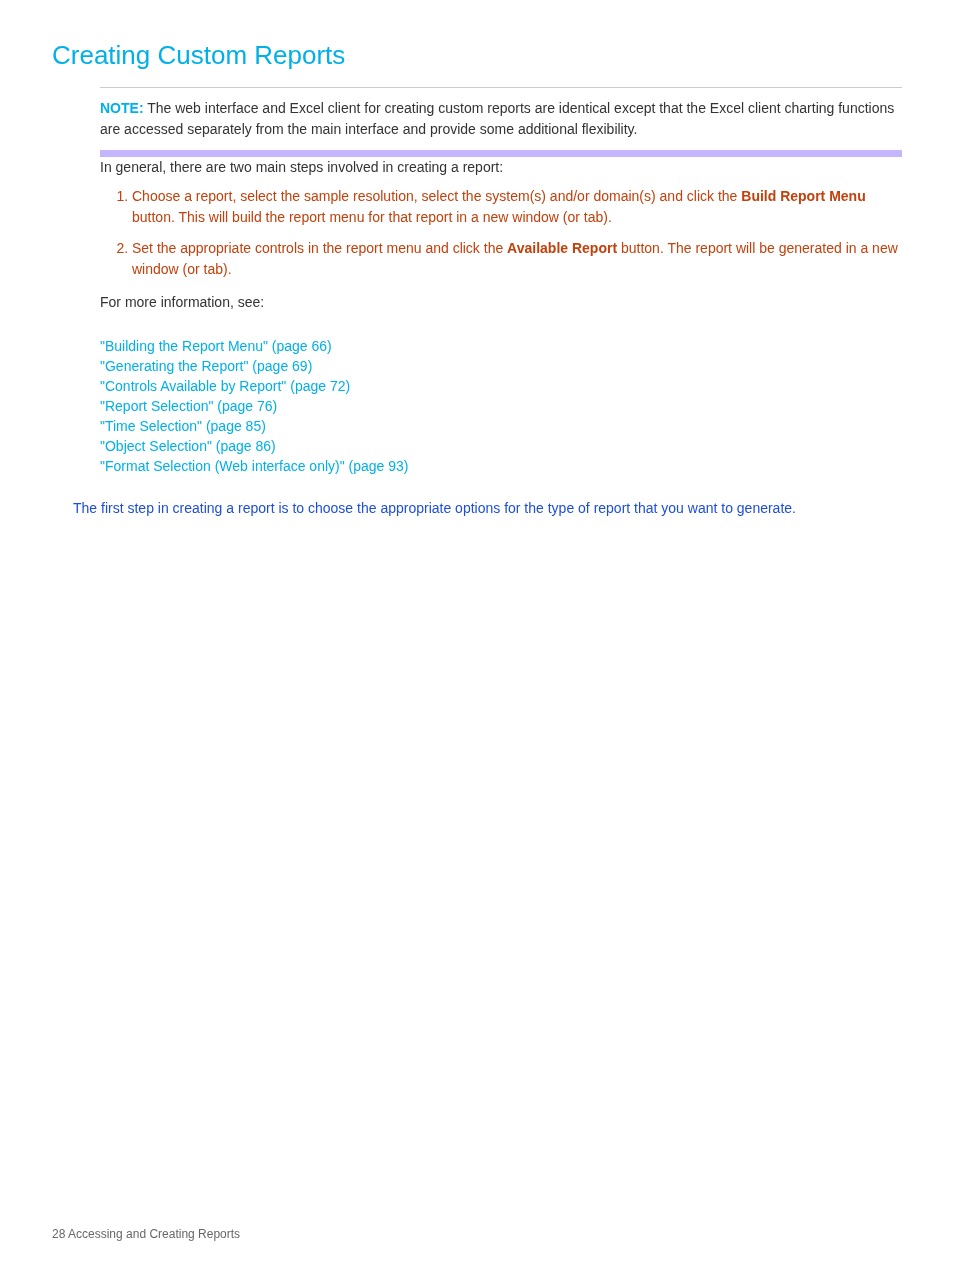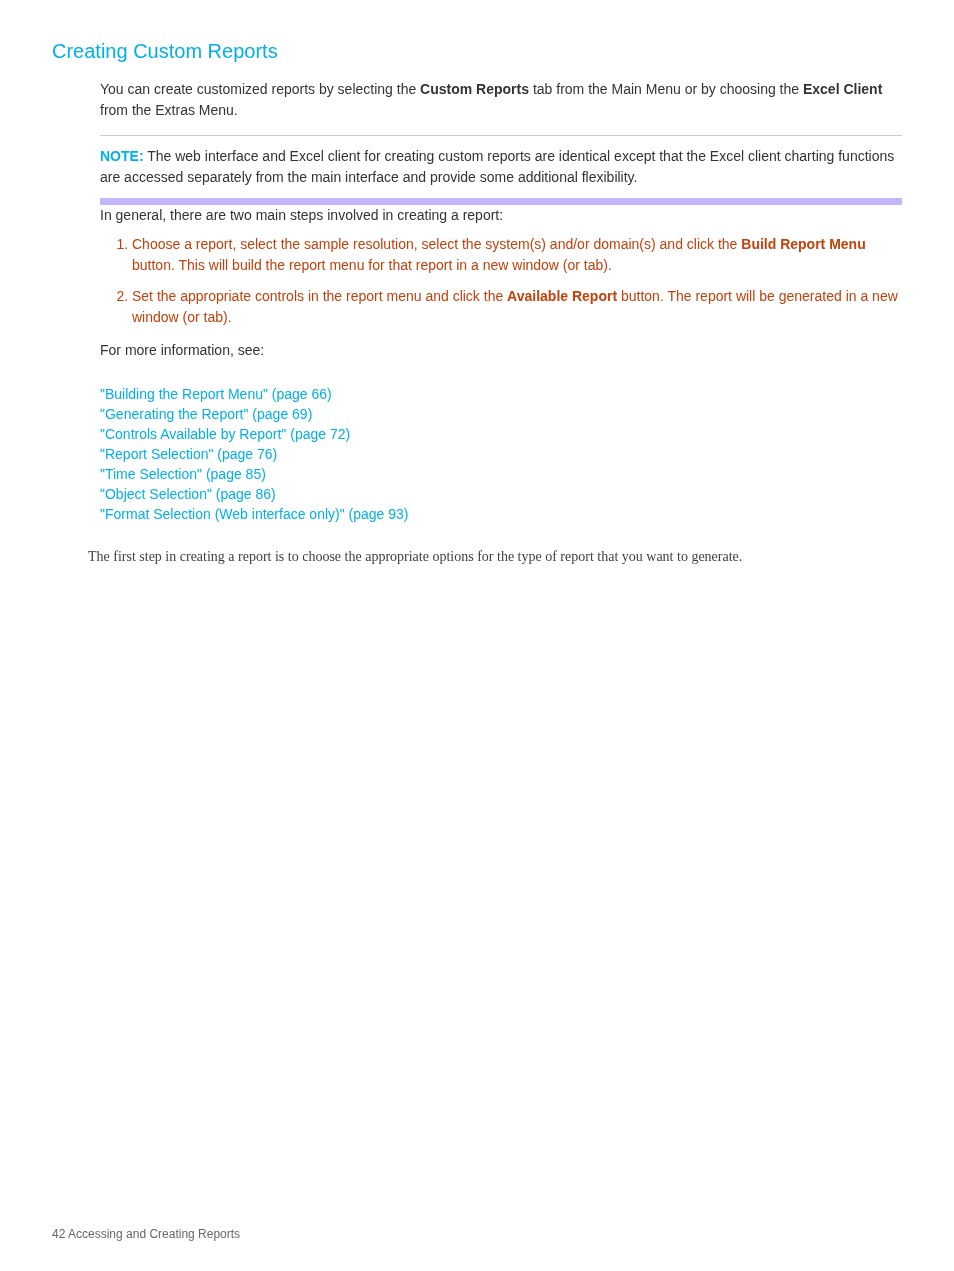--- a/index.html
+++ b/index.html
@@ -14,21 +14,21 @@
       color: #333333;
       width: 954px;
       min-height: 1271px;
       position: relative;
     }
     .page {
       padding: 40px 52px 60px 52px;
       max-width: 954px;
     }
     .section-title {
-      font-size: 20px;
+      font-size: 26px;
       font-weight: 300;
       color: #00b0e8;
       margin-bottom: 16px;
       font-family: Arial, Helvetica, sans-serif;
     }
     .section-subtitle {
       font-size: 20px;
       font-weight: 300;
       color: #00b0e8;
       margin-bottom: 14px;
@@ -87,43 +87,39 @@
     .links-list li a {
       color: #00b0e8;
       text-decoration: none;
       font-size: 14px;
     }
     .subsection {
       margin-top: 24px;
       margin-bottom: 16px;
     }
     .subsection-body {
-      margin-left: 36px;
+      margin-left: 21px;
       line-height: 1.5;
-      color: #404040;
-      font-family: Liberation Serif, serif;
+      color: #1d4ed8;
     }
     .page-footer {
       position: fixed;
       bottom: 30px;
       left: 52px;
       font-size: 12px;
       color: #666666;
     }
   </style>
 </head>
 <body>
 
 <div class="page">
 
   <h1 class="section-title">Creating Custom Reports</h1>
 
-  <p class="intro-text">
-    <span>You can create customized reports by selecting the </span><span class="bold">Custom Reports</span><span> tab from the Main Menu or by choosing the </span><span class="bold">Excel Client</span><span> from the Extras Menu.</span>
-  </p>
 
   <div class="note-box">
     <span class="note-label">NOTE:</span><span>   The web interface and Excel client for creating custom reports are identical except that the Excel client charting functions are accessed separately from the main interface and provide some additional flexibility.</span>
   </div>
 
   <p class="steps-intro">In general, there are two main steps involved in creating a report:</p>
 
   <ol class="steps-list">
     <li>
       <span>Choose a report, select the sample resolution, select the system(s) and/or domain(s) and click the </span><span class="bold">Build Report Menu</span><span> button. This will build the report menu for that report in a new window (or tab).</span>
@@ -144,13 +140,13 @@
     <li><a href="#">"Object Selection" (page 86)</a></li>
     <li><a href="#">"Format Selection (Web interface only)" (page 93)</a></li>
   </ul>
 
   <div class="subsection">
     <p class="subsection-body">The first step in creating a report is to choose the appropriate options for the type of report that you want to generate.</p>
   </div>
 
 </div>
 
-<div class="page-footer">42    Accessing and Creating Reports</div>
+<div class="page-footer">28    Accessing and Creating Reports</div>
 
 </body></html>

